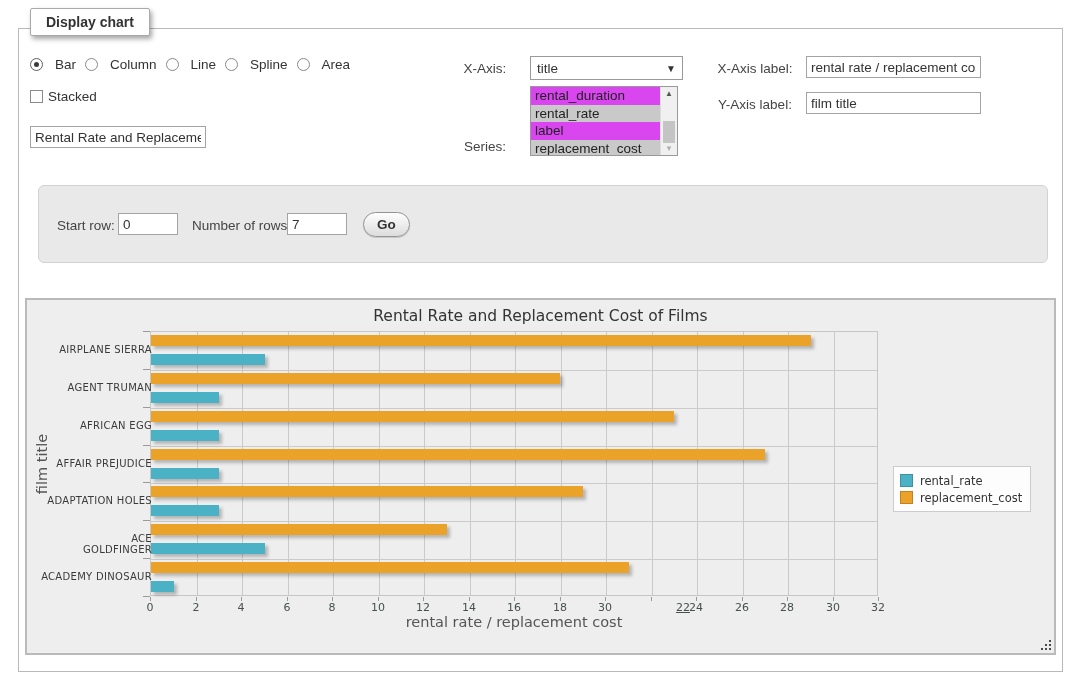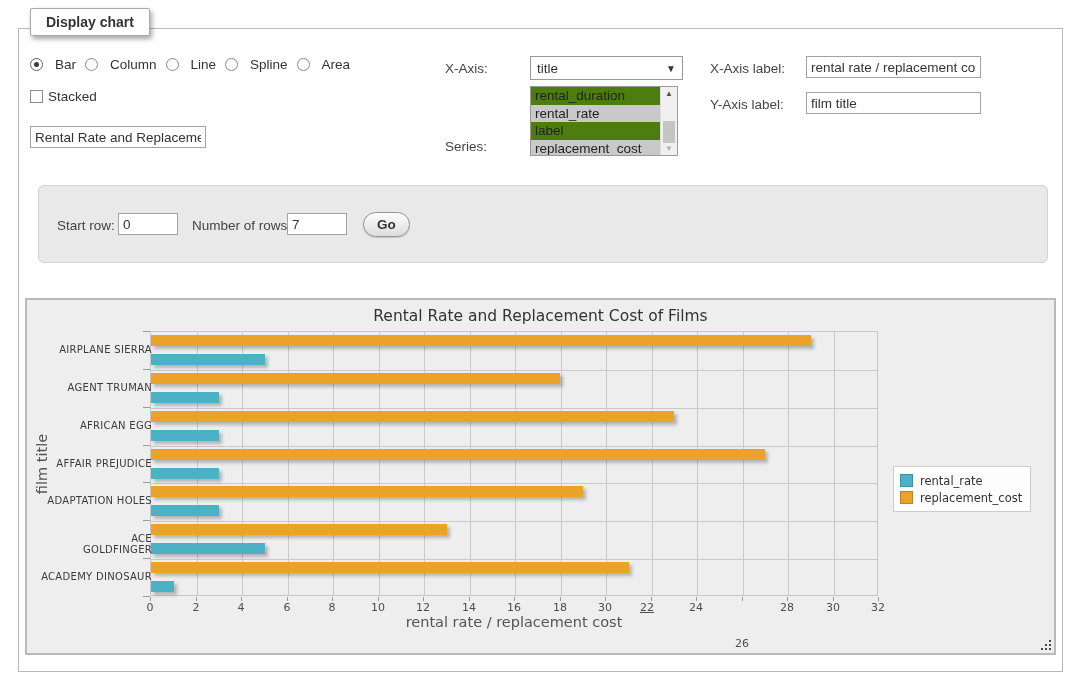--- a/index.html
+++ b/index.html
@@ -10,42 +10,42 @@
   
   .fieldset { position:absolute; left:18px; top:28px; width:1045px; height:644px;
               border:1px solid #b9b9b9; background:#fff; }
   .legend-tab { position:absolute; left:30px; top:8px; z-index:5; background:#fff;
                 border:1px solid #a9a9a9; border-radius:2px; padding:5px 15px;
                 font-size:14px; font-weight:bold; color:#333;
                 box-shadow:2px 3px 5px rgba(0,0,0,0.35); }
 
   
   .ctl-label { position:absolute; font-size:13.5px; color:#444; white-space:nowrap; }
-  .right-align { text-align:left; }
+  .right-align { text-align:center; }
   .txt { position:absolute; border:1px solid #a3a3a3; background:#fff; font-family:"Liberation Sans",sans-serif;
          font-size:13.5px; color:#333; padding:2px 4px; height:22px; outline:none; }
 
   .radio-row { position:absolute; left:30px; top:57px; display:flex; align-items:center; gap:9px;
                font-size:13.5px; color:#333; }
   .radio-item { display:flex; align-items:center; gap:12px; cursor:default; }
   .radio-circle { width:13px; height:13px; border:1px solid #8a8a8a; border-radius:50%; background:#fdfdfd;
                   display:inline-flex; align-items:center; justify-content:center; }
   .radio-circle.on { border-color:#5f5f5f; }
   .radio-dot { width:5px; height:5px; border-radius:50%; background:#3a3a3a; }
 
   .check-row { position:absolute; left:30px; top:89px; display:flex; align-items:center; gap:5px;
                font-size:13.5px; color:#333; }
   .checkbox { width:13px; height:13px; border:1px solid #8a8a8a; background:#fdfdfd; }
 
   .select-box { position:absolute; left:530px; top:56px; width:153px; height:24px; background:#fff;
                 border:1px solid #999; font-size:13.5px; color:#333; display:flex;
                 align-items:center; justify-content:space-between; padding:0 6px; }
   .select-arrow { font-size:10px; color:#333; }
 
-  .listbox { position:absolute; left:530px; top:86px; width:148px; height:70px; background:#4d7c0f;
+  .listbox { position:absolute; left:530px; top:86px; width:148px; height:70px; background:#d946ef;
              border:1px solid #999; overflow:hidden; }
   .listbox .opts { position:absolute; left:0; top:0; right:17px; }
   .lopt { font-size:13.5px; color:#222; padding:0 4px; height:17.5px; line-height:17.5px; white-space:nowrap; }
   .lopt.sel { background:#c9c9c9; }
   .lscroll { position:absolute; right:0; top:0; width:17px; height:100%; background:#f0f0f0;
              border-left:1px solid #dcdcdc; }
   .lscroll .arr { position:absolute; left:0; width:100%; height:13px; text-align:center;
                   font-size:8px; line-height:13px; }
   .arr-up { top:0; color:#555; }
   .arr-dn { bottom:0; color:#b0b0b0; }
@@ -213,23 +213,23 @@
         <div class="x-tick-label" style="left: 169px;">2</div>
         <div class="x-tick-label" style="left: 214px;">4</div>
         <div class="x-tick-label" style="left: 260px;">6</div>
         <div class="x-tick-label" style="left: 305px;">8</div>
         <div class="x-tick-label" style="left: 351px;">10</div>
         <div class="x-tick-label" style="left: 396px;">12</div>
         <div class="x-tick-label" style="left: 442px;">14</div>
         <div class="x-tick-label" style="left: 487px;">16</div>
         <div class="x-tick-label" style="left: 533px;">18</div>
         <div class="x-tick-label" style="left: 578px;">30</div>
-        <div class="x-tick-label" style="left: 620px; text-decoration: underline;">22</div>
+        <div class="x-tick-label" style="left: 656px; text-decoration: underline;">22</div>
         <div class="x-tick-label" style="left: 669px;">24</div>
-        <div class="x-tick-label" style="left: 715px; margin-top: 36px;">26</div>
+        <div class="x-tick-label" style="left: 715px;">26</div>
         <div class="x-tick-label" style="left: 760px;">28</div>
         <div class="x-tick-label" style="left: 806px;">30</div>
         <div class="x-tick-label" style="left: 851px;">32</div>
       </div>
     <div class="x-axis-title">rental rate / replacement cost</div>
     <div class="chart-legend" id="chart-legend">
         <div class="leg-row">
           <div class="leg-swatch" style="background: rgb(75, 178, 197);"></div>
           <div class="leg-label">rental_rate</div>
         </div>

